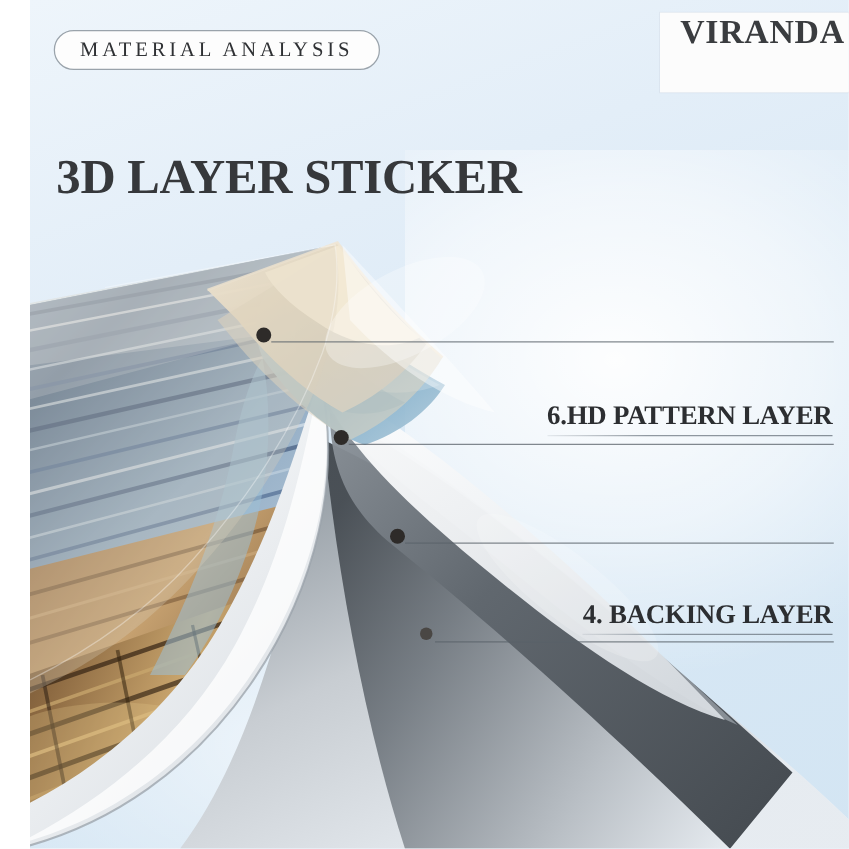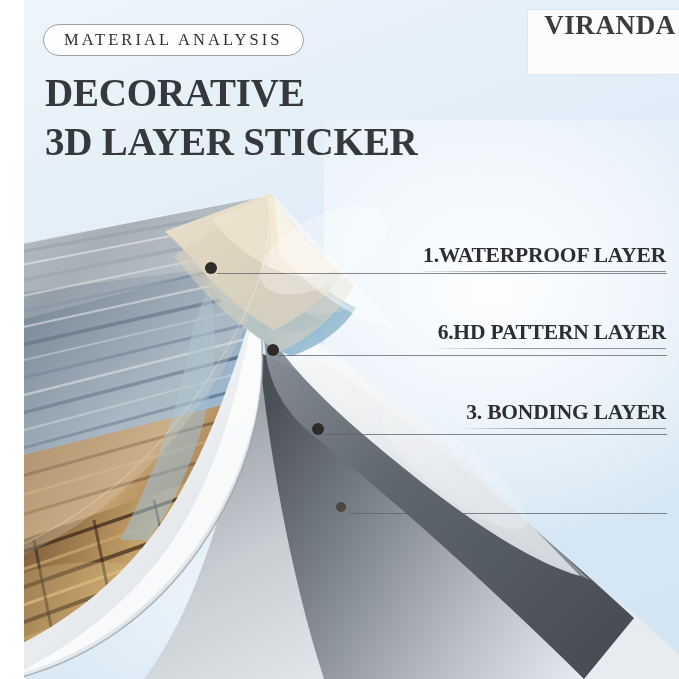--- a/index.html
+++ b/index.html
@@ -347,40 +347,35 @@
     <path d="M 250,196 C 300,250 340,292 372,330 C 330,320 290,292 256,256 Z" fill="#ffffff" opacity="0.45"></path>
 
     <ellipse cx="300" cy="250" rx="70" ry="34" fill="#ffffff" opacity="0.30" transform="rotate(-28 300 250)"></ellipse>
     <ellipse cx="430" cy="470" rx="90" ry="26" fill="#ffffff" opacity="0.18" transform="rotate(38 430 470)"></ellipse>
   </svg>
 
   <div class="badge">
     <span>MATERIAL ANALYSIS</span>
   </div>
 
-  <div class="title l1">DECORATIVE</div>
   <div class="title l2">3D LAYER STICKER</div>
 
   <div class="logo-box">
     <span>VIRANDA</span>
   </div>
 
   <div class="callout c1">
-    <div class="ctext">1.WATERPROOF LAYER</div>
     <div class="cline"></div>
   </div>
   <div class="callout c2">
     <div class="ctext">6.HD PATTERN LAYER</div>
     <div class="cline"></div>
   </div>
-  <div class="callout c3">
-    <div class="ctext">3. BONDING LAYER</div>
-    <div class="cline"></div>
-  </div>
   <div class="callout c4">
+    <div class="ctext">4. BACKING LAYER</div>
     <div class="cline"></div>
   </div>
 
   <div class="leader" style="left:193px; top:273px; width:450px;"></div>
   <div class="leader" style="left:255px; top:355px; width:388px;"></div>
   <div class="leader" style="left:300px; top:434px; width:343px;"></div>
   <div class="leader" style="left:324px; top:513px; width:319px;"></div>
 
   <div class="dot" style="left:181px; top:262px;"></div>
   <div class="dot" style="left:243px; top:344px;"></div>

